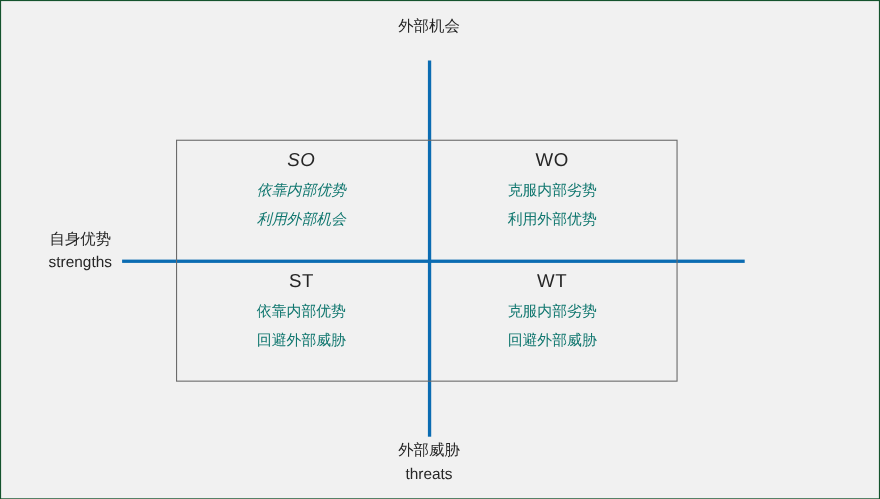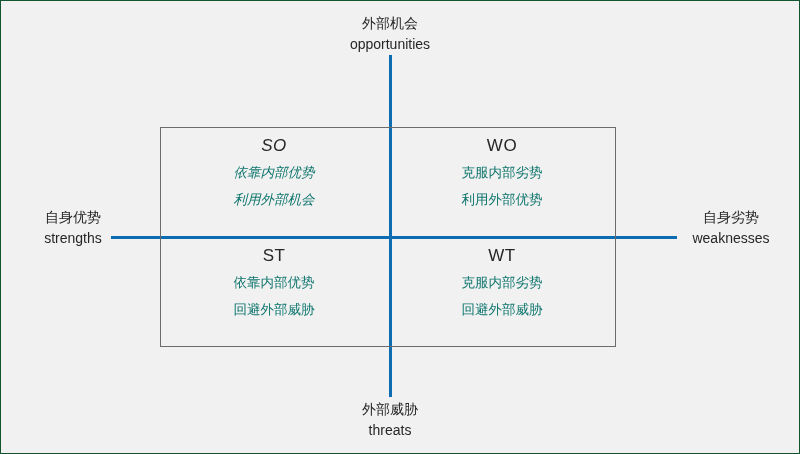--- a/index.html
+++ b/index.html
@@ -99,37 +99,32 @@
 
 <div id="canvas">
 
   <div class="axis-v"></div>
   <div class="axis-h"></div>
 
   <div class="matrix-box"></div>
 
   <div class="axis-label" id="label-top">
     <span class="cn">外部机会</span>
-    <span class="en">opportunities</span>
   </div>
 
   <div class="axis-label" id="label-bottom">
     <span class="cn">外部威胁</span>
     <span class="en">threats</span>
   </div>
 
   <div class="axis-label" id="label-left">
     <span class="cn">自身优势</span>
     <span class="en">strengths</span>
   </div>
 
-  <div class="axis-label" id="label-right">
-    <span class="cn">自身劣势</span>
-    <span class="en">weaknesses</span>
-  </div>
 
   <div class="quadrant" id="quad-so">
     <div class="quad-title">SO</div>
     <div class="quad-line">依靠内部优势</div>
     <div class="quad-line second">利用外部机会</div>
   </div>
 
   <div class="quadrant" id="quad-wo">
     <div class="quad-title">WO</div>
     <div class="quad-line">克服内部劣势</div>

